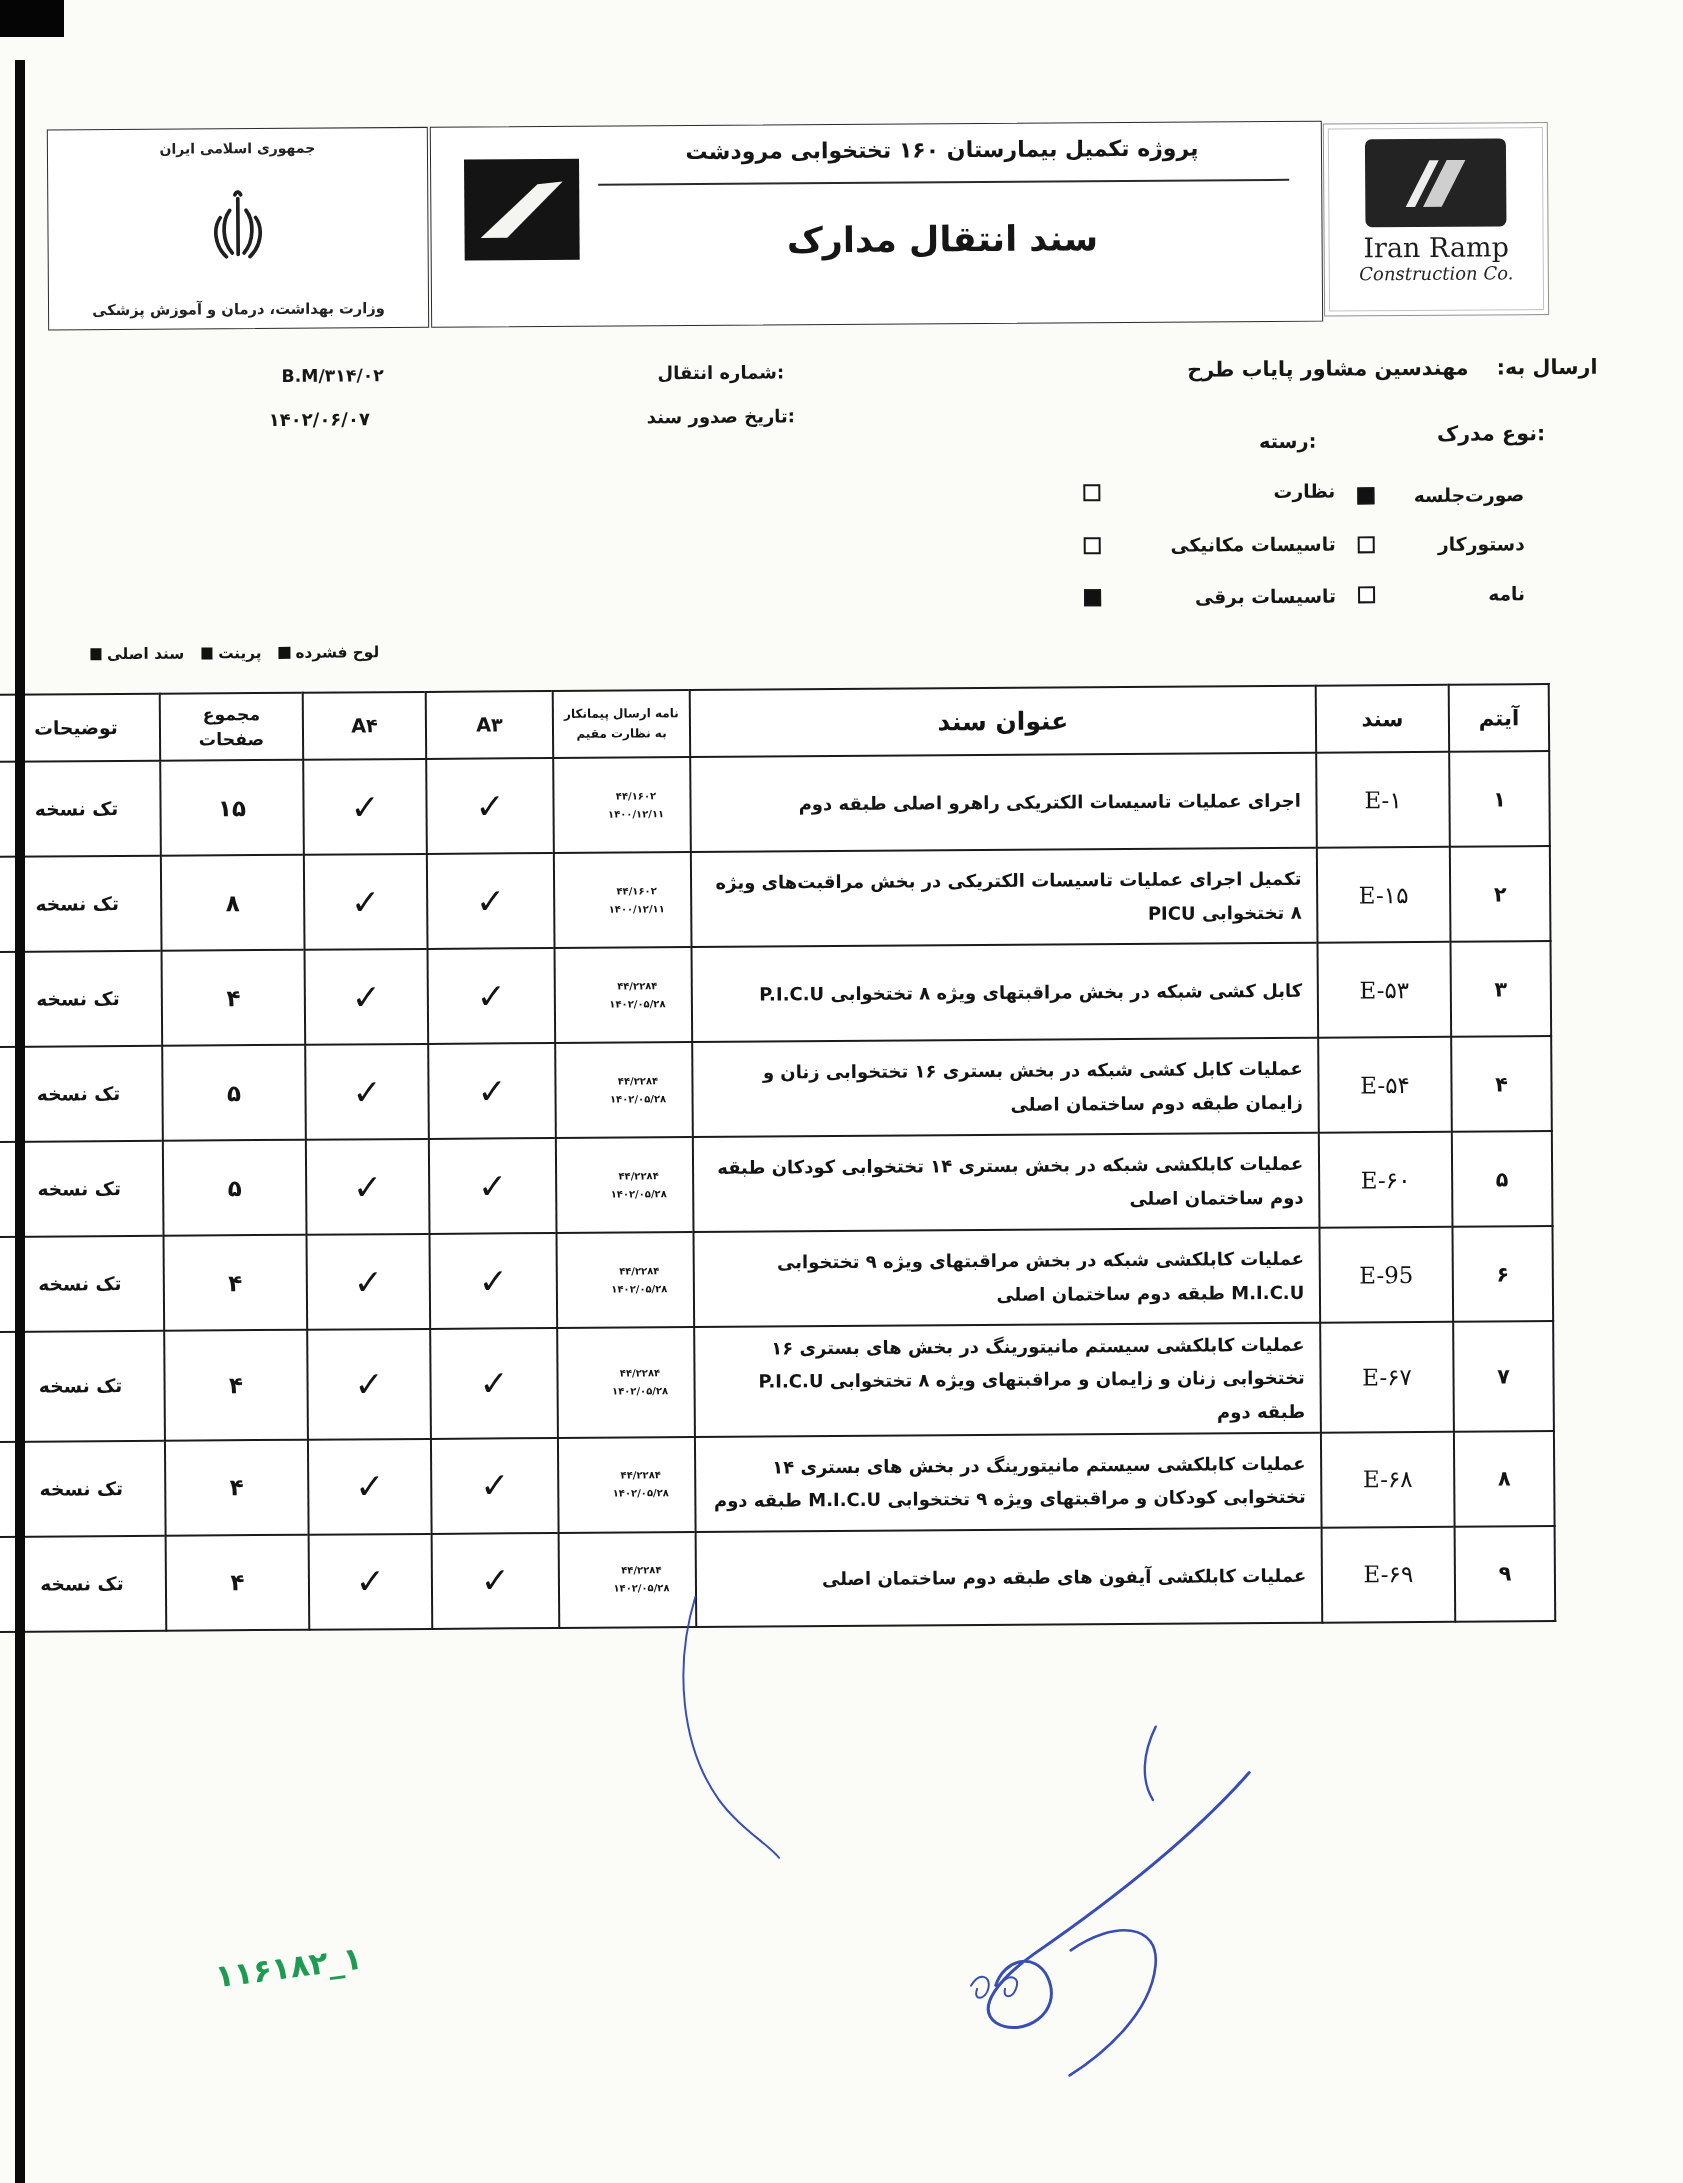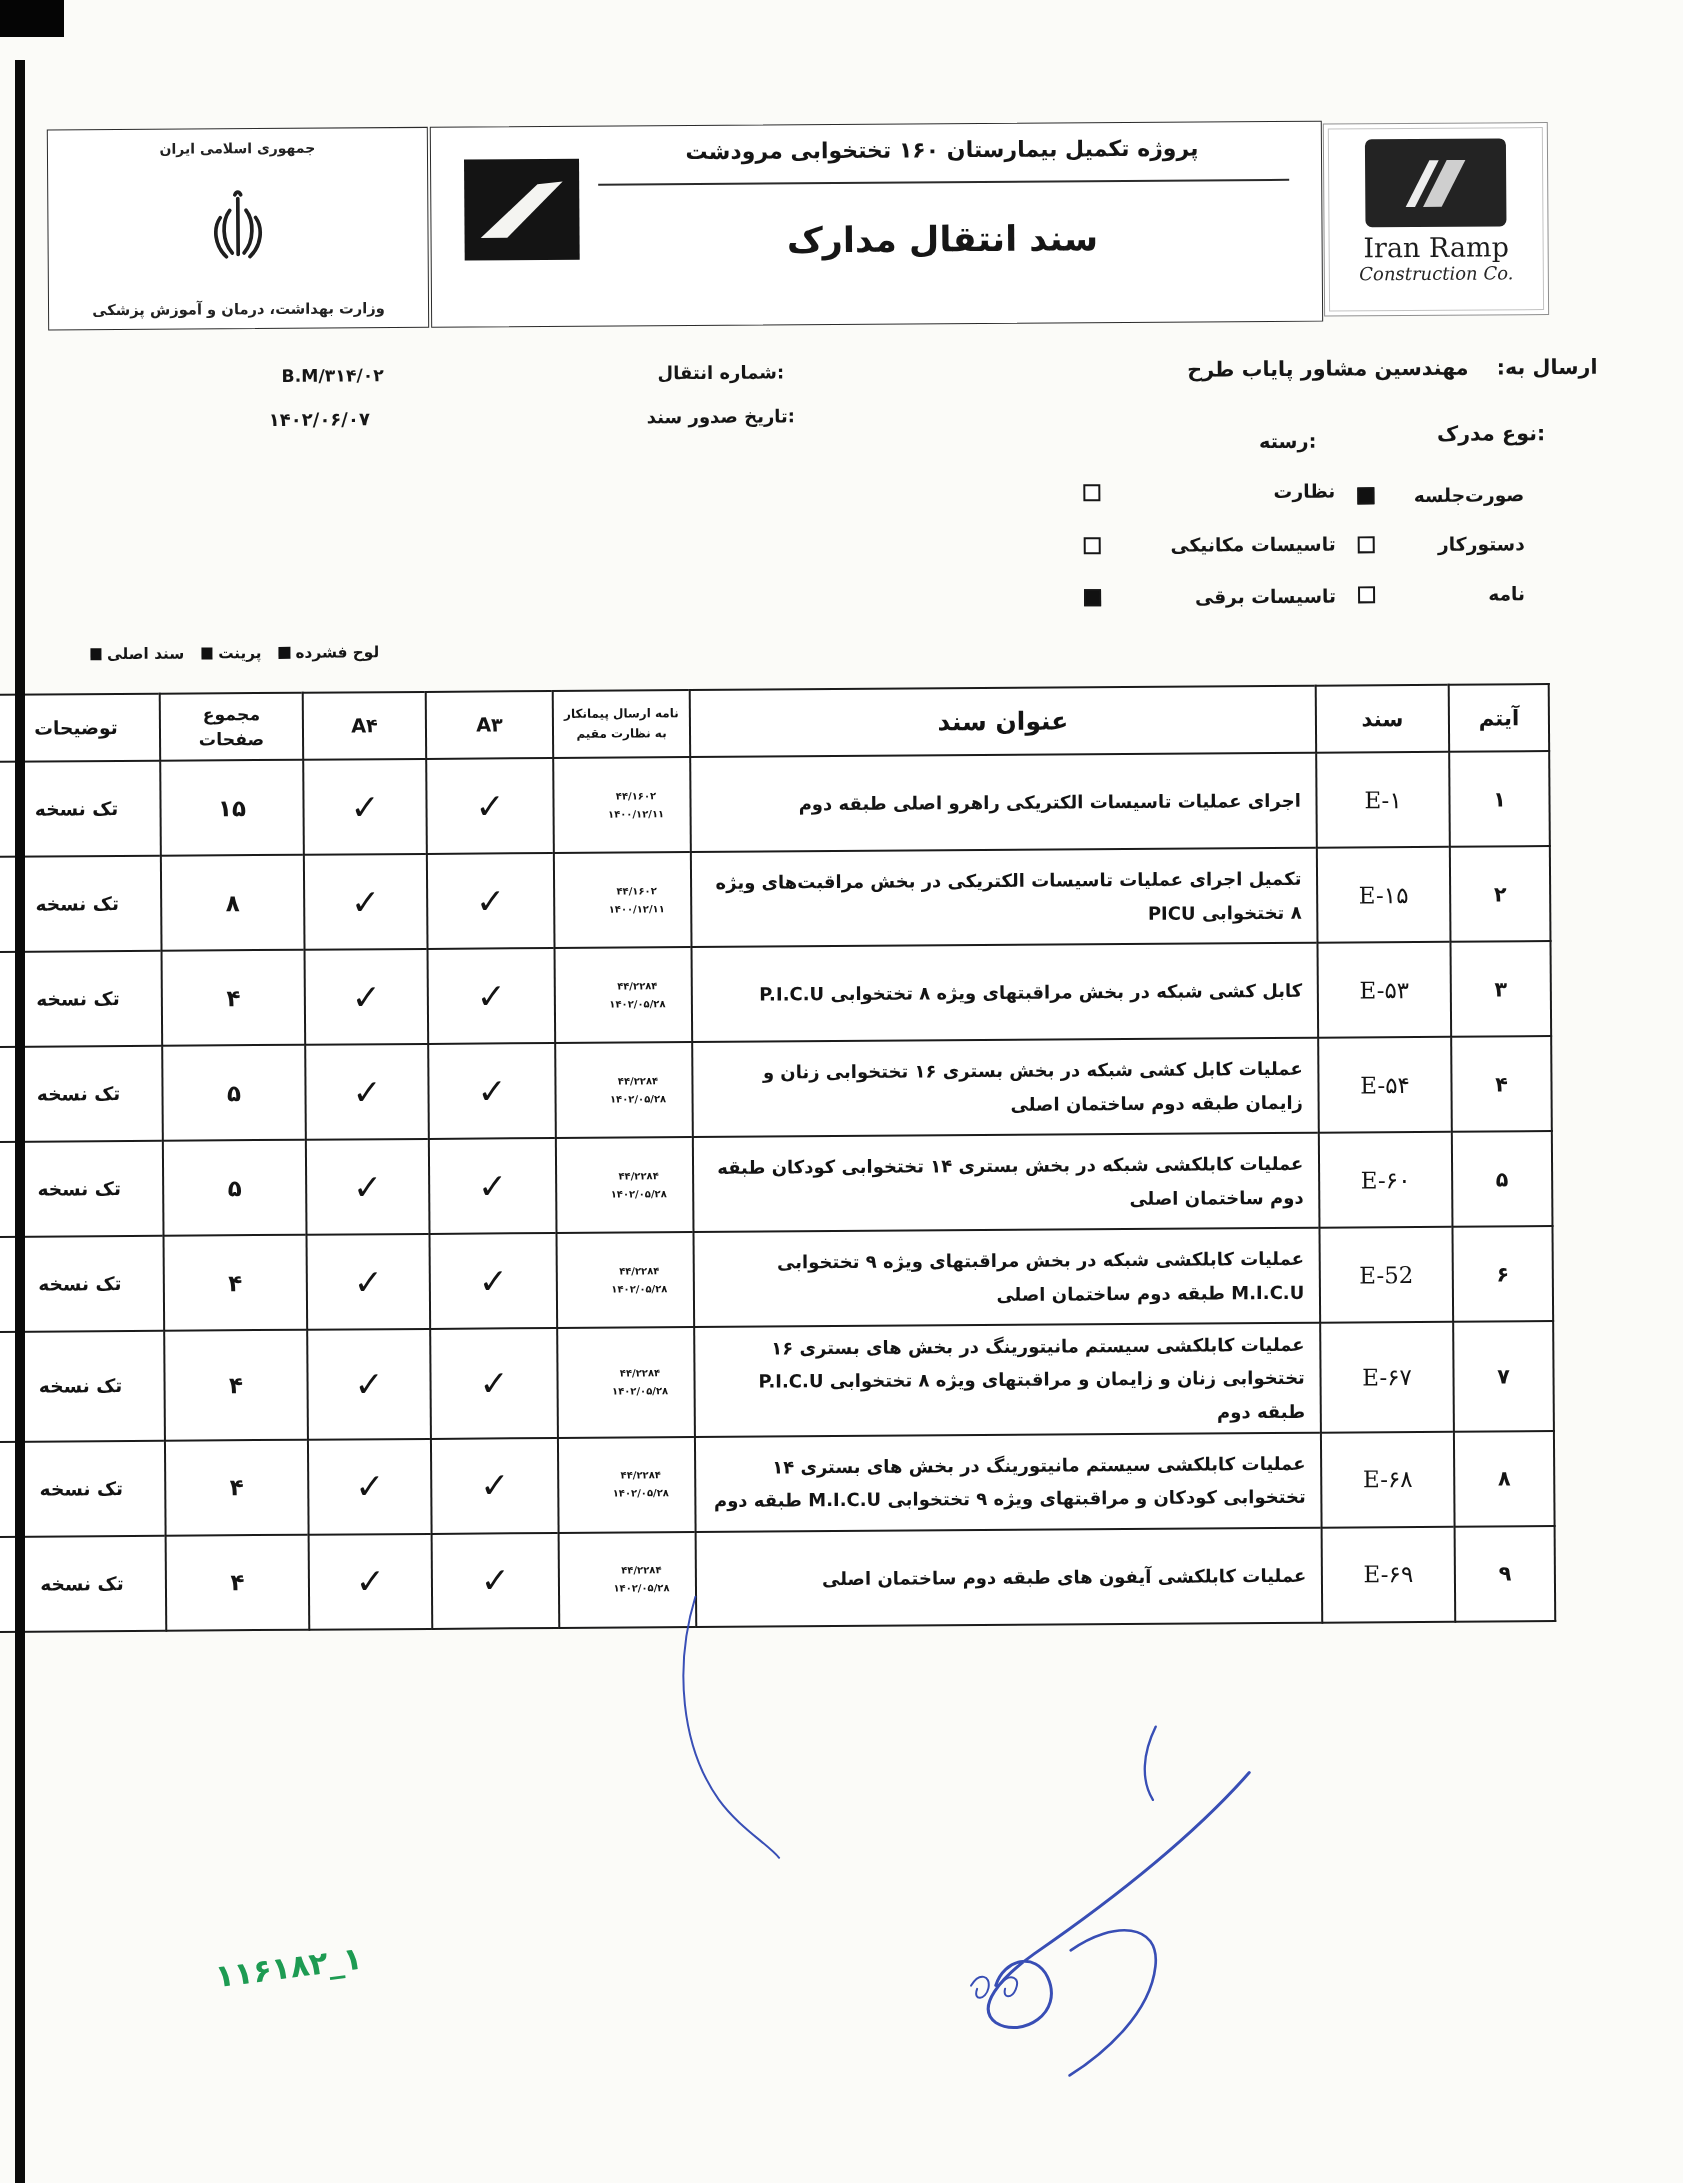--- a/index.html
+++ b/index.html
@@ -251,21 +251,21 @@
           <div>۴۴/۲۲۸۴</div>
           <div>۱۴۰۲/۰۵/۲۸</div>
         </td>
         <td class="cell-check"><span>✓</span></td>
         <td class="cell-check"><span>✓</span></td>
         <td class="cell-pages">۵</td>
         <td class="cell-note">تک نسخه</td>
       </tr>
       <tr>
         <td class="cell-item">۶</td>
-        <td class="cell-code" dir="ltr">E-52</td>
+        <td class="cell-code" dir="ltr">E-95</td>
         <td class="cell-title">عملیات کابلکشی شبکه در بخش مراقبتهای ویژه ۹ تختخوابی M.I.C.U طبقه دوم ساختمان اصلی</td>
         <td class="cell-letter">
           <div>۴۴/۲۲۸۴</div>
           <div>۱۴۰۲/۰۵/۲۸</div>
         </td>
         <td class="cell-check"><span>✓</span></td>
         <td class="cell-check"><span>✓</span></td>
         <td class="cell-pages">۴</td>
         <td class="cell-note">تک نسخه</td>
       </tr>

